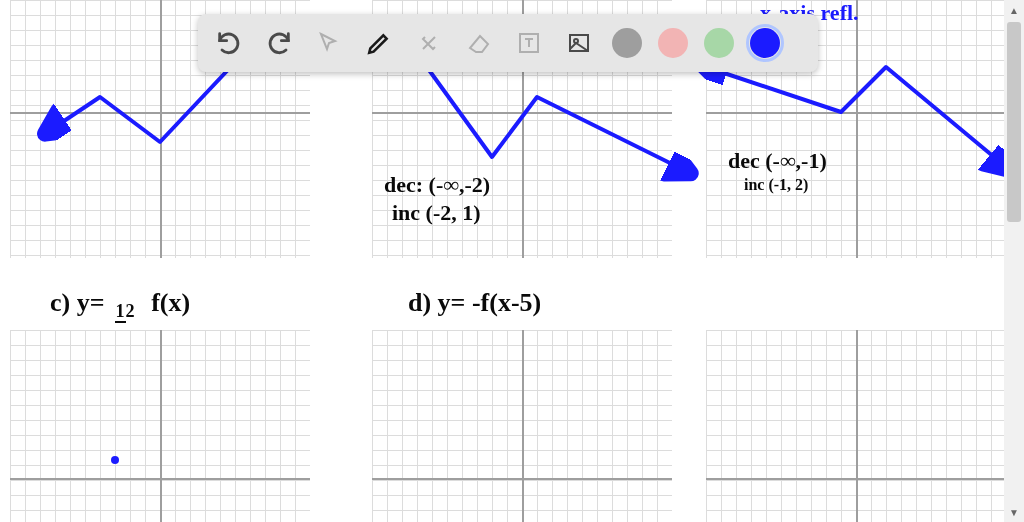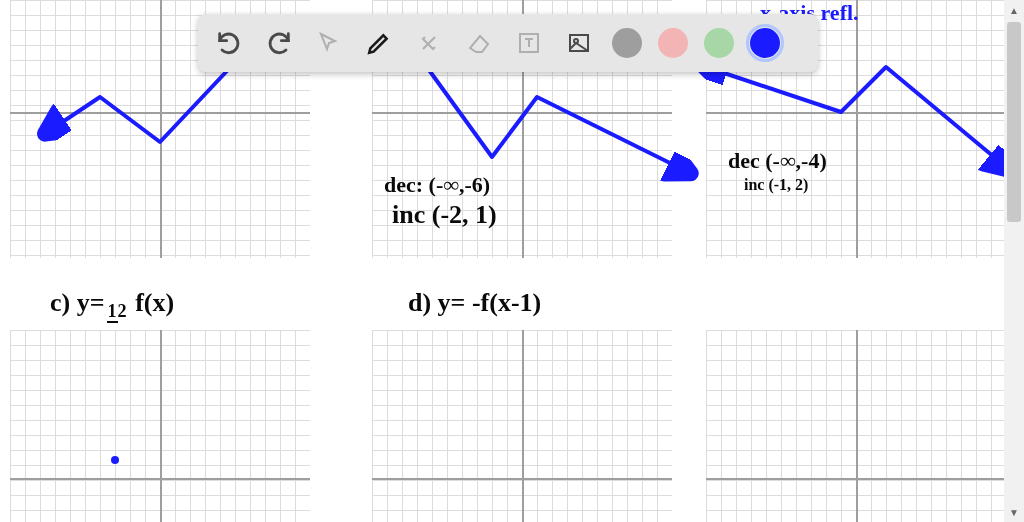--- a/index.html
+++ b/index.html
@@ -47,21 +47,21 @@
     background: #9e9e9e;
   }
 
   
   .hand {
     position: absolute;
     font-family: "Comic Sans MS", "Segoe Script", cursive;
     color: #0a0a0a;
     font-weight: 600;
   }
-  .hand .frac-wrap { display:inline-block; vertical-align: -0.35em; text-align:center; font-size:0.7em; line-height:0.9; margin:0 2px;}
+  .hand .frac-wrap { display:inline-block; vertical-align: -0.35em; text-align:center; font-size:0.7em; line-height:0.9; margin:0 10px;}
   .hand .frac-wrap .n { border-bottom:2px solid #0a0a0a; padding:0 1px;}
   .hand.blue { color: #1b1bff; }
 
   
   .toolbar {
     position: absolute;
     left: 198px;
     top: 14px;
     width: 620px;
     height: 58px;
@@ -165,30 +165,30 @@
   </div>
 
   <div class="grid" style="left:706px; top:330px; width:298px; height:192px;">
     <div class="grid-lines"></div>
     <div class="axisH" style="top:148px;"></div>
     <div class="axisV" style="left:150px;"></div>
   </div>
 
   <div class="hand blue" style="left:760px; top:0px; font-size:22px;">x-axis refl.</div>
 
-  <div class="hand" style="left:384px; top:172px; font-size:22px;">dec: (-∞,-6)</div>
-  <div class="hand" style="left:392px; top:200px; font-size:26px;">inc (-2, 1)</div>
-
-  <div class="hand" style="left:728px; top:148px; font-size:22px;">dec (-∞,-4)</div>
+  <div class="hand" style="left:384px; top:172px; font-size:22px;">dec: (-∞,-2)</div>
+  <div class="hand" style="left:392px; top:200px; font-size:22px;">inc (-2, 1)</div>
+
+  <div class="hand" style="left:728px; top:148px; font-size:22px;">dec (-∞,-1)</div>
   <div class="hand" style="left:744px; top:176px; font-size:16px;">inc (-1, 2)</div>
 
   <div class="hand" style="left:50px; top:288px; font-size:26px;">
     <span>c) y=</span><span class="frac-wrap"><span class="n">1</span><span>2</span></span><span> f(x)</span>
   </div>
-  <div class="hand" style="left:408px; top:288px; font-size:26px;">d) y= -f(x-1)</div>
+  <div class="hand" style="left:408px; top:288px; font-size:26px;">d) y= -f(x-5)</div>
 
   <svg class="ink" viewBox="0 0 1004 522">
     <defs>
       <marker id="ah" markerWidth="10" markerHeight="10" refX="3" refY="3" orient="auto">
         <path d="M0,0 L6,3 L0,6 Z" class="arrowhead"></path>
       </marker>
       <marker id="ahR" markerWidth="10" markerHeight="10" refX="3" refY="3" orient="auto-start-reverse">
         <path d="M0,0 L6,3 L0,6 Z" class="arrowhead"></path>
       </marker>
     </defs>

